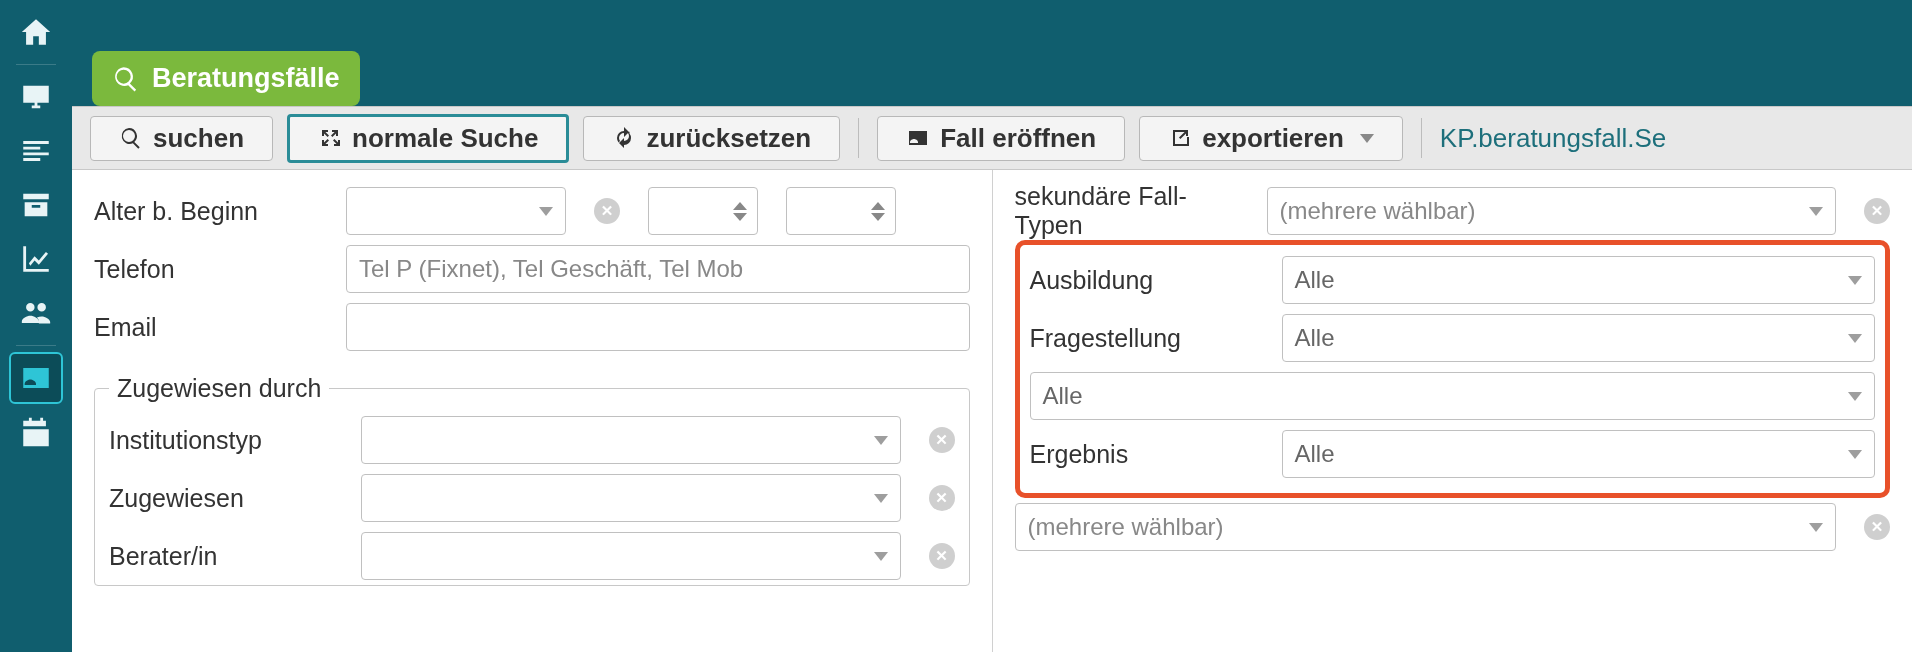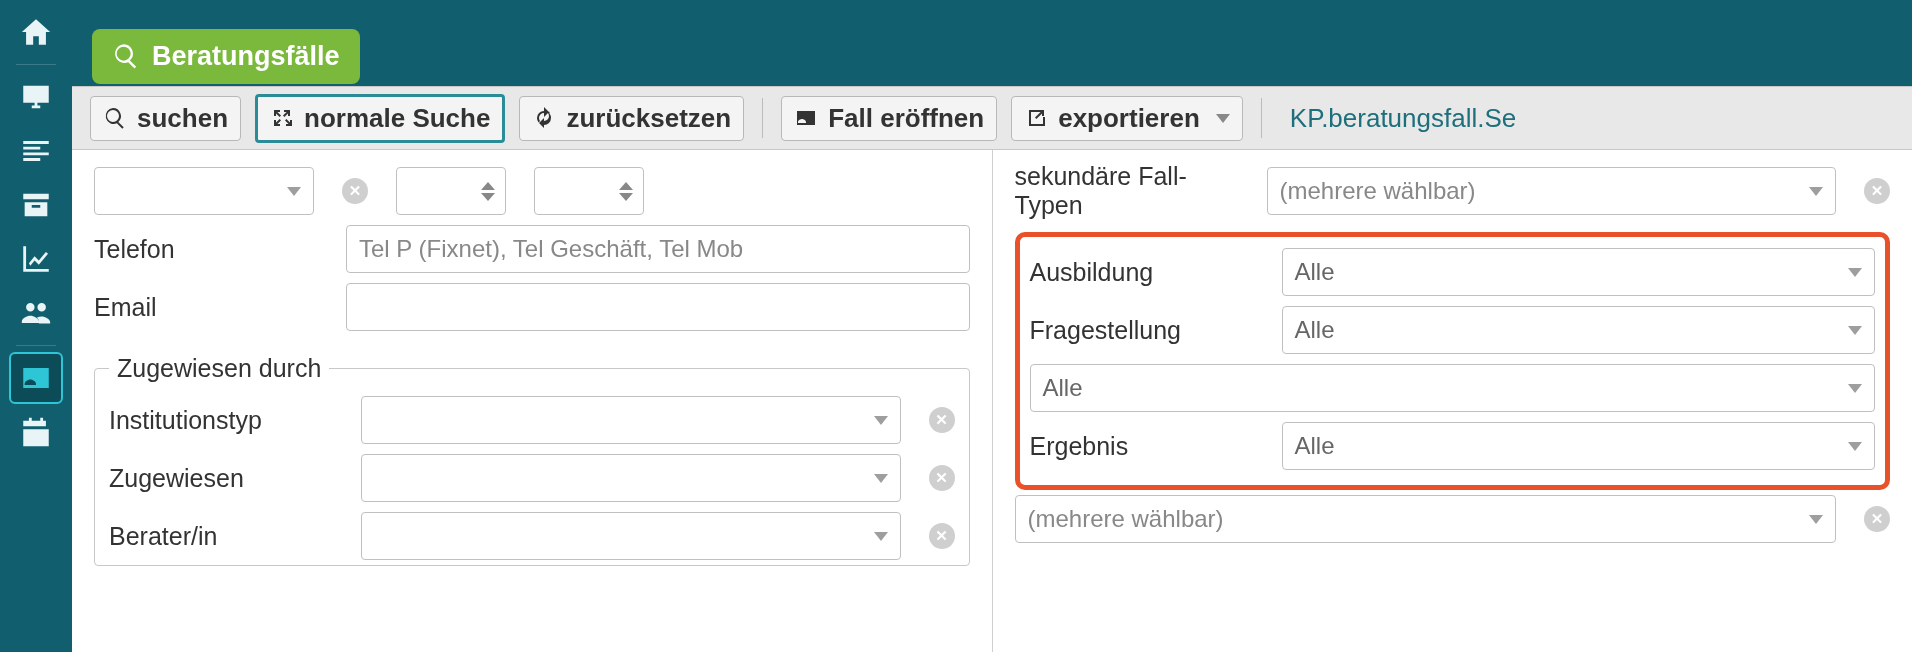--- a/index.html
+++ b/index.html
@@ -11,32 +11,32 @@
   .sidebar .item { width: 54px; height: 52px; display: flex; align-items: center; justify-content: center; border-radius: 6px; cursor: pointer; }
   .sidebar .item svg { width: 34px; height: 34px; fill: #e8f4f6; }
   .sidebar hr { width: 40px; border: none; border-top: 1px solid #3b7b88; margin: 4px 0; }
   .sidebar .item.active { background: #0c4c58; border: 2px solid #2ec5d6; }
   .sidebar .item.active svg { fill: #2ec5d6; }
 
   
   .main { flex: 1; display: flex; flex-direction: column; min-width: 0; }
 
   
-  .titlebar { height: 86px; background: #105e6e; display: flex; align-items: center; padding: 26px 0 0 20px; }
+  .titlebar { height: 106px; background: #105e6e; display: flex; align-items: flex-end; padding: 26px 0 0 20px; }
   .title-tag { background: #7bb93d; color: #ffffff; font-weight: 700; font-size: 27px; padding: 12px 20px; border-radius: 8px; display: flex; align-items: center; gap: 12px; }
   .title-tag svg { width: 28px; height: 28px; fill: #ffffff; }
 
   
   .toolbar { height: 64px; background: #e8e8e8; border-top: 1px solid #c8c8c8; border-bottom: 1px solid #c8c8c8; display: flex; align-items: center; padding: 0 18px; gap: 14px; white-space: nowrap; overflow: hidden; }
-  .btn { background: #f4f4f4; border: 1px solid #b8b8b8; border-radius: 4px; padding: 6px 12px; font-size: 26px; font-weight: 700; color: #333; display: inline-flex; align-items: center; gap: 10px; cursor: pointer; }
+  .btn { background: #f4f4f4; border: 1px solid #b8b8b8; border-radius: 4px; padding: 6px 28px; font-size: 26px; font-weight: 700; color: #333; display: inline-flex; align-items: center; gap: 10px; cursor: pointer; }
   .btn svg { width: 24px; height: 24px; fill: #333; }
   .btn.active { border: 3px solid #2a8c97; }
   .toolbar .sep { width: 1px; height: 40px; background: #bcbcbc; margin: 0 4px; }
   .export-caret { width: 0; height: 0; border-left: 7px solid transparent; border-right: 7px solid transparent; border-top: 9px solid #888; margin-left: 6px; }
-  .breadcrumb-text { color: #1d6f7b; font-size: 26px; font-weight: 500; margin-left: 10px; }
+  .breadcrumb-text { color: #1d6f7b; font-size: 26px; font-weight: 500; }
 
   
   .content { flex: 1; display: flex; min-height: 0; }
   .pane { flex: 1; padding: 12px 22px 0 22px; overflow: hidden; }
   .pane + .pane { border-left: 1px solid #d0d0d0; }
 
   .row { display: flex; align-items: center; min-height: 58px; gap: 12px; }
   .row .label { flex: 0 0 240px; font-size: 25px; color: #333; line-height: 1.15; }
   .row .controls { flex: 1; display: flex; align-items: center; gap: 28px; min-width: 0; }
 
@@ -51,21 +51,21 @@
   .textinput::placeholder { color: #888; }
   .numinput { width: 110px; position: relative; padding-right: 28px; }
   .spin { position: absolute; right: 6px; top: 6px; bottom: 6px; width: 18px; display: flex; flex-direction: column; justify-content: center; gap: 3px; }
   .spin .up, .spin .down { width: 0; height: 0; border-left: 7px solid transparent; border-right: 7px solid transparent; cursor: pointer; }
   .spin .up { border-bottom: 8px solid #888; }
   .spin .down { border-top: 8px solid #888; }
 
   fieldset { border: 1px solid #c8c8c8; border-radius: 4px; margin-top: 18px; padding: 8px 14px 0 14px; }
   fieldset legend { padding: 0 8px; font-size: 25px; color: #333; }
 
-  .highlight-box { border: 5px solid #e8512a; border-radius: 10px; padding: 6px 10px 10px 10px; margin-top: 12px; }
+  .highlight-box { border: 5px solid #e8512a; border-radius: 10px; padding: 6px 10px 10px 10px; margin-top: 0; }
 
   
   .w-full { flex: 1; min-width: 0; }
   .w-small { flex: 0 0 220px; }
 </style>
 </head>
 <body>
 
 <nav class="sidebar">
   <div class="item">
@@ -158,20 +158,21 @@
     </button>
     <div class="sep"></div>
     <span class="breadcrumb-text">KP.beratungsfall.Se</span>
   </div>
 
   <div class="content">
 
     <div class="pane">
 
       <div class="row">
+        <div class="label">Alter b. Beginn</div>
         <div class="controls">
           <div class="select w-small">
             <span class="ph"></span>
               <span class="caret"></span>
           </div>
           <span class="clear"></span>
           <div class="numinput">
             <div class="spin">
                 <div class="up"></div>
                 <div class="down"></div>

